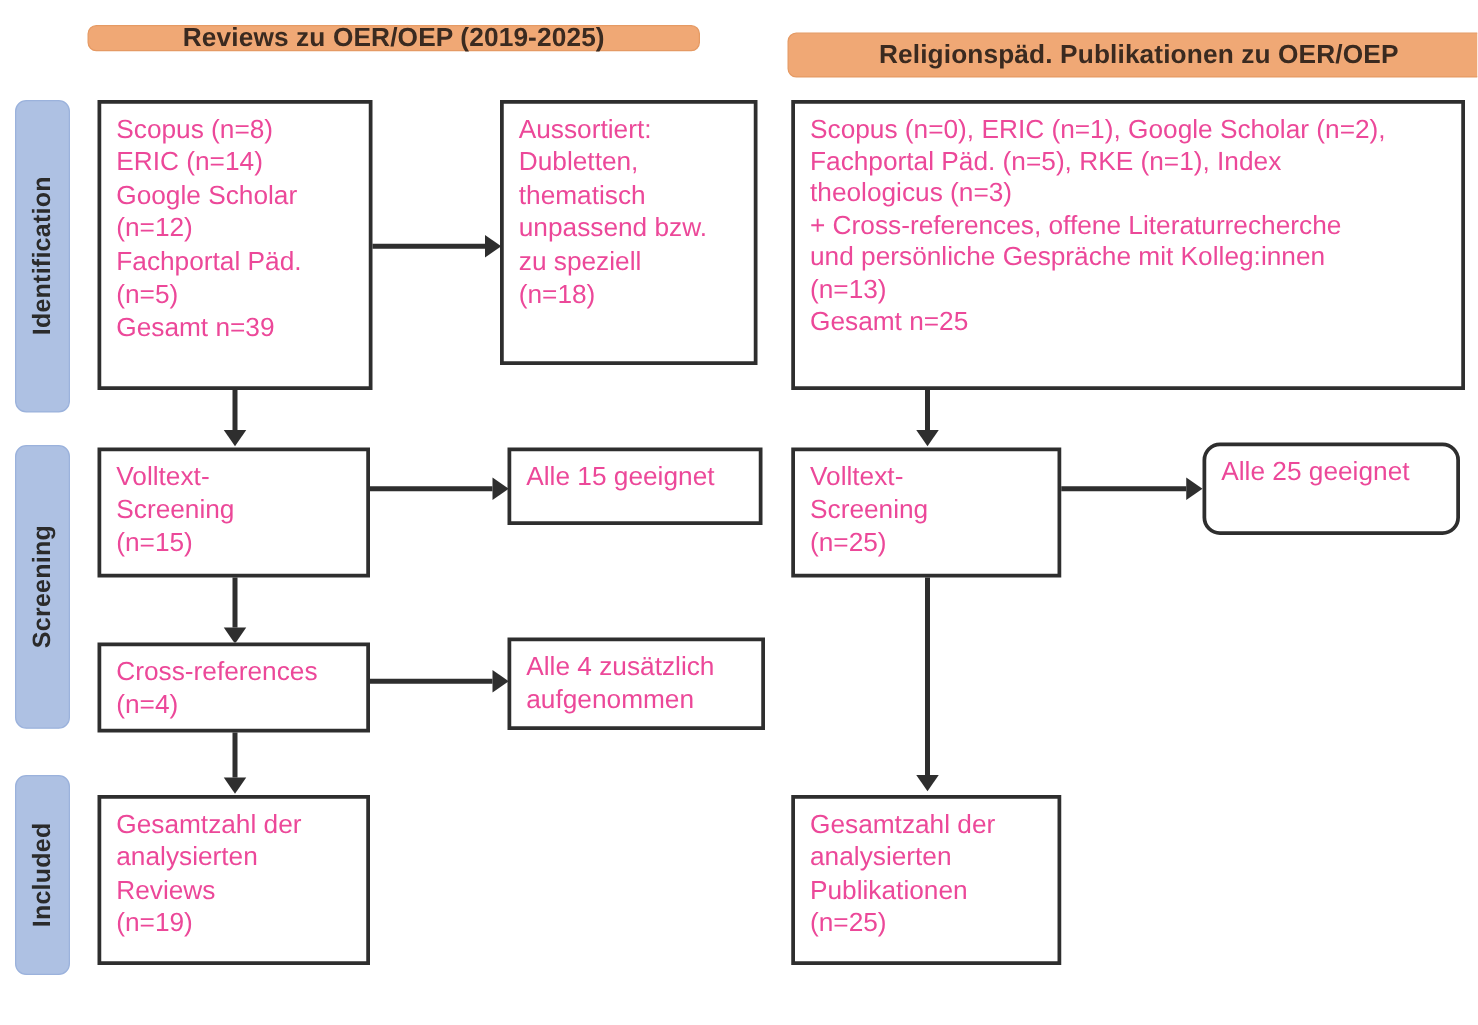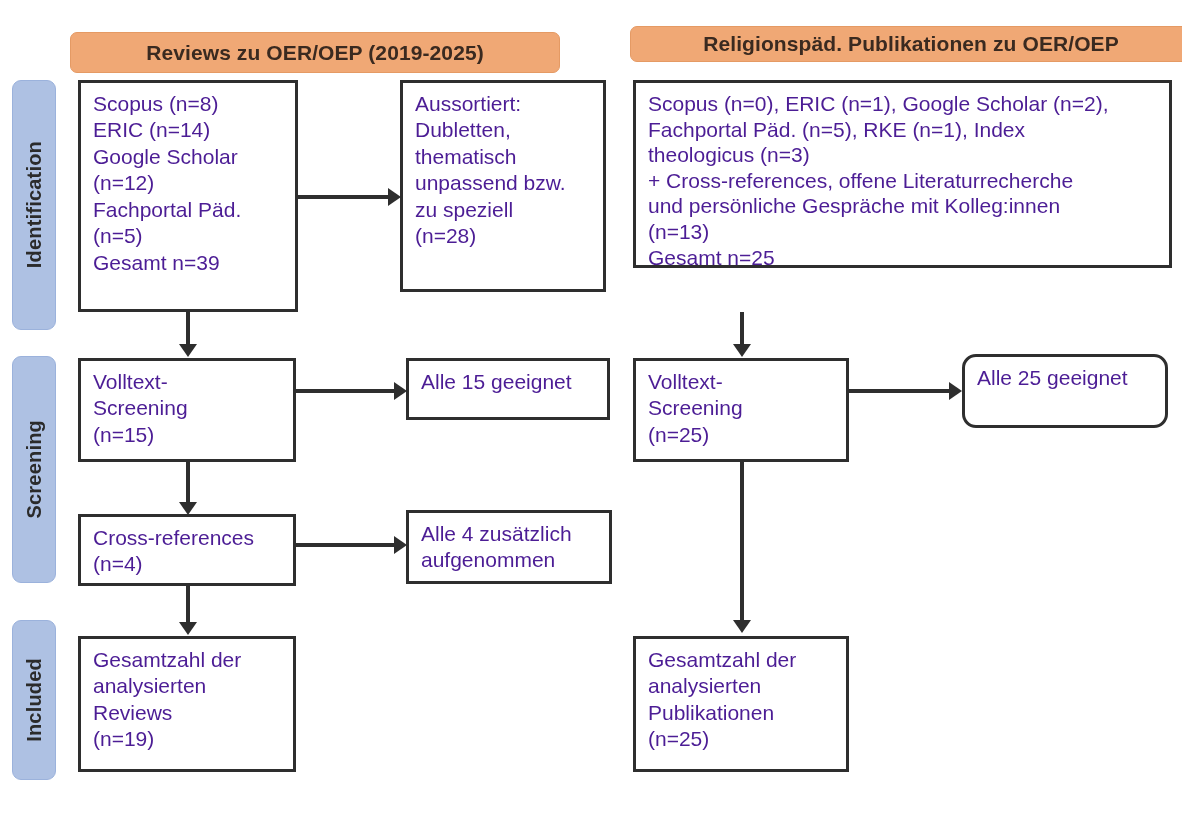--- a/index.html
+++ b/index.html
@@ -61,21 +61,21 @@
 
   
   .fbox {
     position: absolute;
     background: #ffffff;
     border: 3px solid #2e2e2e;
     box-sizing: border-box;
     padding: 8px 10px 8px 12px;
     font-size: 21px;
     line-height: 1.26;
-    color: #4c1d95;
+    color: #ec4899;
     white-space: pre-line;
     overflow: hidden;
   }
   .fbox.compact { line-height: 1.22; }
 
   
   .vline, .hline {
     position: absolute;
     background: #2e2e2e;
   }
@@ -97,21 +97,21 @@
     border-top: 9px solid transparent;
     border-bottom: 9px solid transparent;
     border-left: 13px solid #2e2e2e;
   }
 </style>
 </head>
 <body>
 
 <div id="canvas">
 
-  <div class="col-header" style="left:70px; top:32px; width:490px; height:41px;">Reviews zu OER/OEP (2019-2025)</div>
+  <div class="col-header" style="left:70px; top:20px; width:490px; height:21px;">Reviews zu OER/OEP (2019-2025)</div>
 
   <div class="col-header" style="left:630px; top:26px; width:562px; height:36px;">Religionspäd. Publikationen zu OER/OEP</div>
 
   <div class="stage-label" style="left:12px; top:80px; width:44px; height:250px;">
     <span>Identification</span>
   </div>
 
   <div class="stage-label" style="left:12px; top:356px; width:44px; height:227px;">
     <span>Screening</span>
   </div>
@@ -126,23 +126,23 @@
 (n=12)
 Fachportal Päd.
 (n=5)
 Gesamt n=39</div>
 
   <div class="fbox" style="left:400px; top:80px; width:206px; height:212px;">Aussortiert:
 Dubletten,
 thematisch
 unpassend bzw.
 zu speziell
-(n=28)</div>
-
-  <div class="fbox compact" style="left:633px; top:80px; width:539px; height:188px;">Scopus (n=0), ERIC (n=1), Google Scholar (n=2),
+(n=18)</div>
+
+  <div class="fbox compact" style="left:633px; top:80px; width:539px; height:232px;">Scopus (n=0), ERIC (n=1), Google Scholar (n=2),
 Fachportal Päd. (n=5), RKE (n=1), Index
 theologicus (n=3)
 + Cross-references, offene Literaturrecherche
 und persönliche Gespräche mit Kolleg:innen
 (n=13)
 Gesamt n=25</div>
 
   <div class="hline" style="left:298px; top:195px; width:90px;"></div>
   <div class="arrow-right" style="left:388px; top:188px;"></div>
 

